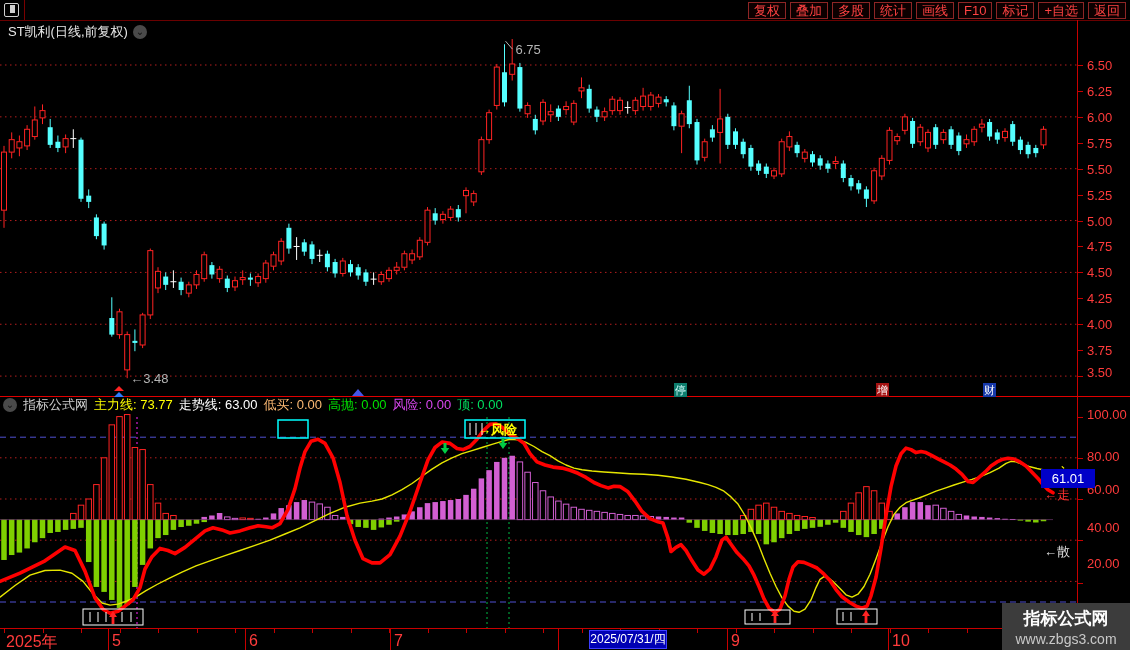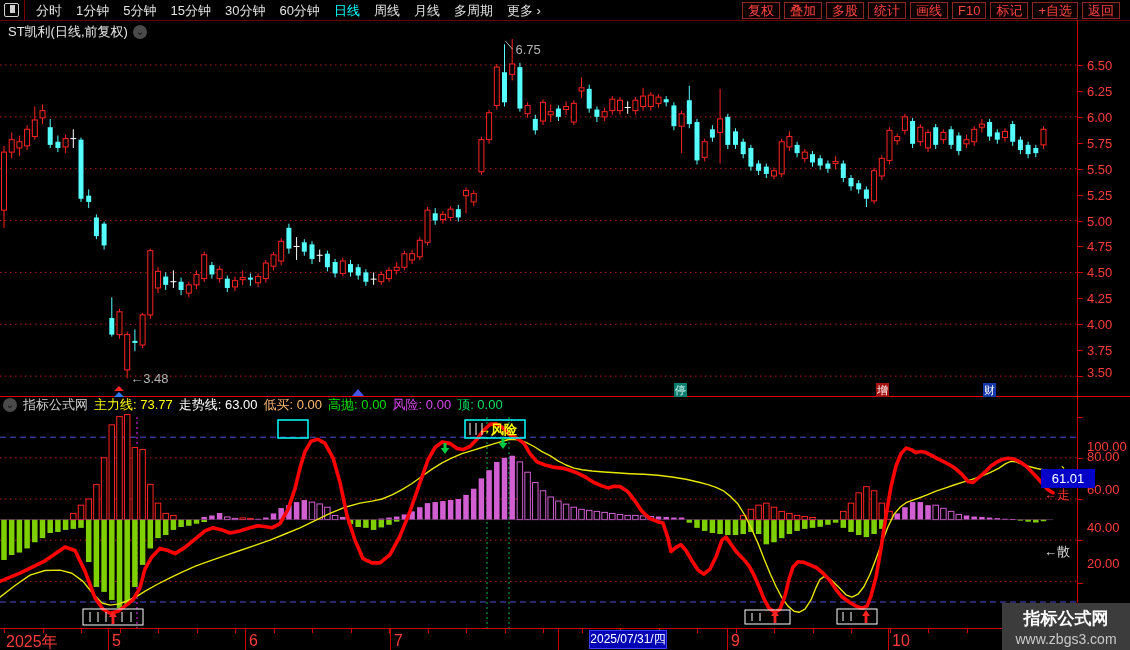--- a/index.html
+++ b/index.html
@@ -6,21 +6,21 @@
   #app{position:relative;width:1130px;height:650px;background:#000;overflow:hidden;
        font-family:"Liberation Sans","DejaVu Sans",sans-serif;}
   
   #menubar{position:absolute;left:0;top:0;width:1130px;height:20px;background:#000;
            border-bottom:1px solid #6a0000;display:flex;align-items:center;}
   #win-icon{width:13px;height:12px;border:1px solid #cfcfcf;border-radius:2px;margin:0 5px 0 4px;position:relative;}
   #win-icon::after{content:"";position:absolute;left:5px;top:1px;width:5px;height:8px;background:#cfcfcf;}
   #menu-divider{width:1px;height:20px;background:#7a0000;margin-right:4px;}
   .mitem{color:#e2e2e2;font-size:13px;margin:0 7px;white-space:nowrap;cursor:default;}
   .mitem.active{color:#00ffff;}
-  #menu-right{margin-left:auto;display:flex;gap:4px;padding-right:10px;}
+  #menu-right{margin-left:auto;display:flex;gap:4px;padding-right:4px;}
   .rbtn{color:#ff4242;font-size:13px;border:1px solid #8d2525;background:#0c0000;
         padding:0 5px;height:15px;line-height:15px;white-space:nowrap;}
   
   #main-title{position:absolute;left:8px;top:23px;color:#e8e8e8;font-size:13px;display:flex;align-items:center;gap:5px;z-index:6;}
   .chev{width:14px;height:14px;border-radius:50%;background:#4a4a4a;color:#111;font-size:10px;
         line-height:13px;text-align:center;display:inline-block;}
   #ind-header{position:absolute;left:3px;top:397px;height:16px;display:flex;align-items:center;gap:6px;
               font-size:13px;z-index:6;white-space:nowrap;}
   
   #main-svg{position:absolute;left:0;top:20px;z-index:2;}
@@ -52,21 +52,20 @@
   #wm2{color:#c9c9c9;font-size:14px;margin-top:1px;}
 </style>
 </head>
 <body>
 
 <div id="app">
 
   <div id="menubar">
     <div id="win-icon"></div>
     <div id="menu-divider"></div>
-    <div id="menu-left"><span class="mitem">分时</span><span class="mitem">1分钟</span><span class="mitem">5分钟</span><span class="mitem">15分钟</span><span class="mitem">30分钟</span><span class="mitem">60分钟</span><span class="mitem active">日线</span><span class="mitem">周线</span><span class="mitem">月线</span><span class="mitem">多周期</span><span class="mitem">更多 ›</span></div>
     <div id="menu-right">
         <span class="rbtn">复权</span>
         <span class="rbtn">叠加</span>
         <span class="rbtn">多股</span>
         <span class="rbtn">统计</span>
         <span class="rbtn">画线</span>
         <span class="rbtn">F10</span>
         <span class="rbtn">标记</span>
         <span class="rbtn">+自选</span>
         <span class="rbtn">返回</span>
@@ -691,21 +690,21 @@
       <line x1="760" y1="200" x2="760" y2="208" stroke="#fff" stroke-width="1"></line>
       <path d="M 775 197 l -4 6 h 2.6 v 7 h 2.8 v -7 h 2.6 z" fill="#ff2323"></path>
       <rect x="837" y="196" width="40" height="15" fill="none" stroke="#fff" stroke-width="1"></rect>
       <line x1="843" y1="199" x2="843" y2="208" stroke="#fff" stroke-width="1"></line>
       <line x1="851" y1="199" x2="851" y2="208" stroke="#fff" stroke-width="1"></line>
       <path d="M 866 197 l -4 6 h 2.6 v 7 h 2.8 v -7 h 2.6 z" fill="#ff2323"></path>
       <path d="M 443.5 30 h 3 v 5 h 2.8 l -4.3 6 l -4.3 -6 h 2.8 z" fill="#00cc44"></path>
       <path d="M 501.5 25 h 3 v 5 h 2.8 l -4.3 6 l -4.3 -6 h 2.8 z" fill="#00cc44"></path>
     </svg>
   <div id="ind-labels">
-      <div class="plabel" style="top: 407px; margin-top: 32px;">100.00</div>
+      <div class="plabel" style="top: 407px;">100.00</div>
       <div class="plabel" style="top: 449px;">80.00</div>
       <div class="plabel" style="top: 482px;">60.00</div>
       <div class="plabel" style="top: 520px;">40.00</div>
       <div class="plabel" style="top: 556px;">20.00</div>
     </div>
   <div id="ind-badge">61.01</div>
   <div id="ind-right-labels">
       <div class="rlabel" style="top: 464px; color: rgb(255, 255, 0);">←主</div>
       <div class="rlabel" style="top: 486px; color: rgb(255, 50, 50);">←走</div>
       <div class="rlabel" style="top: 543px; color: rgb(224, 224, 224);">←散</div>

